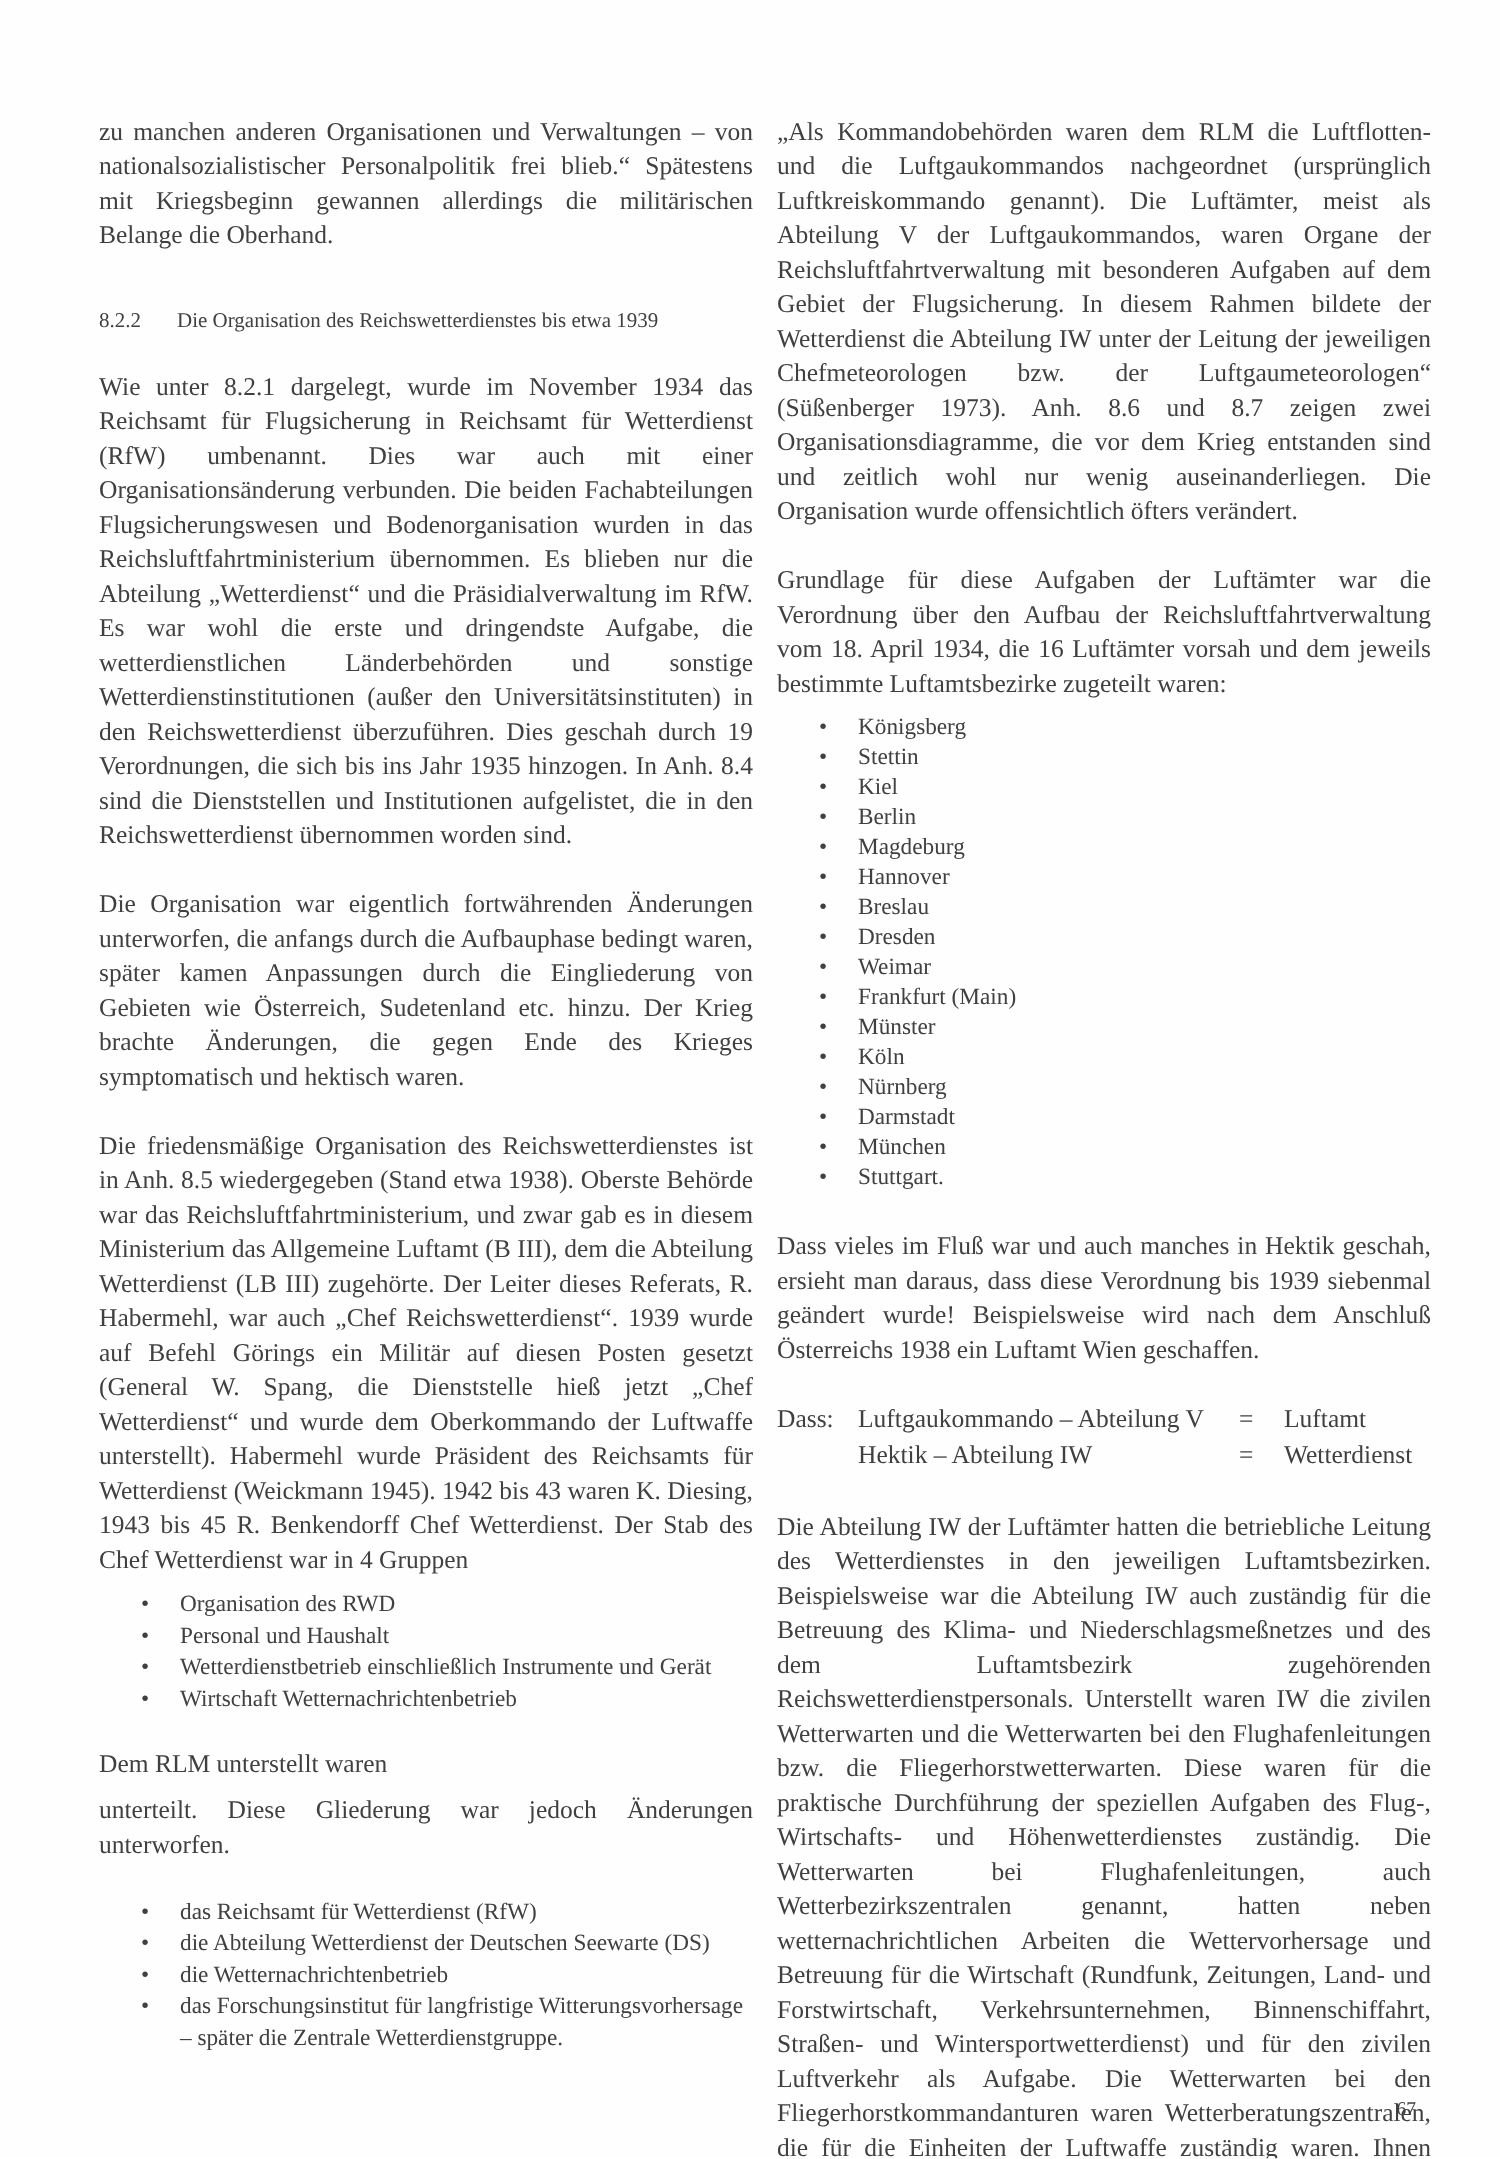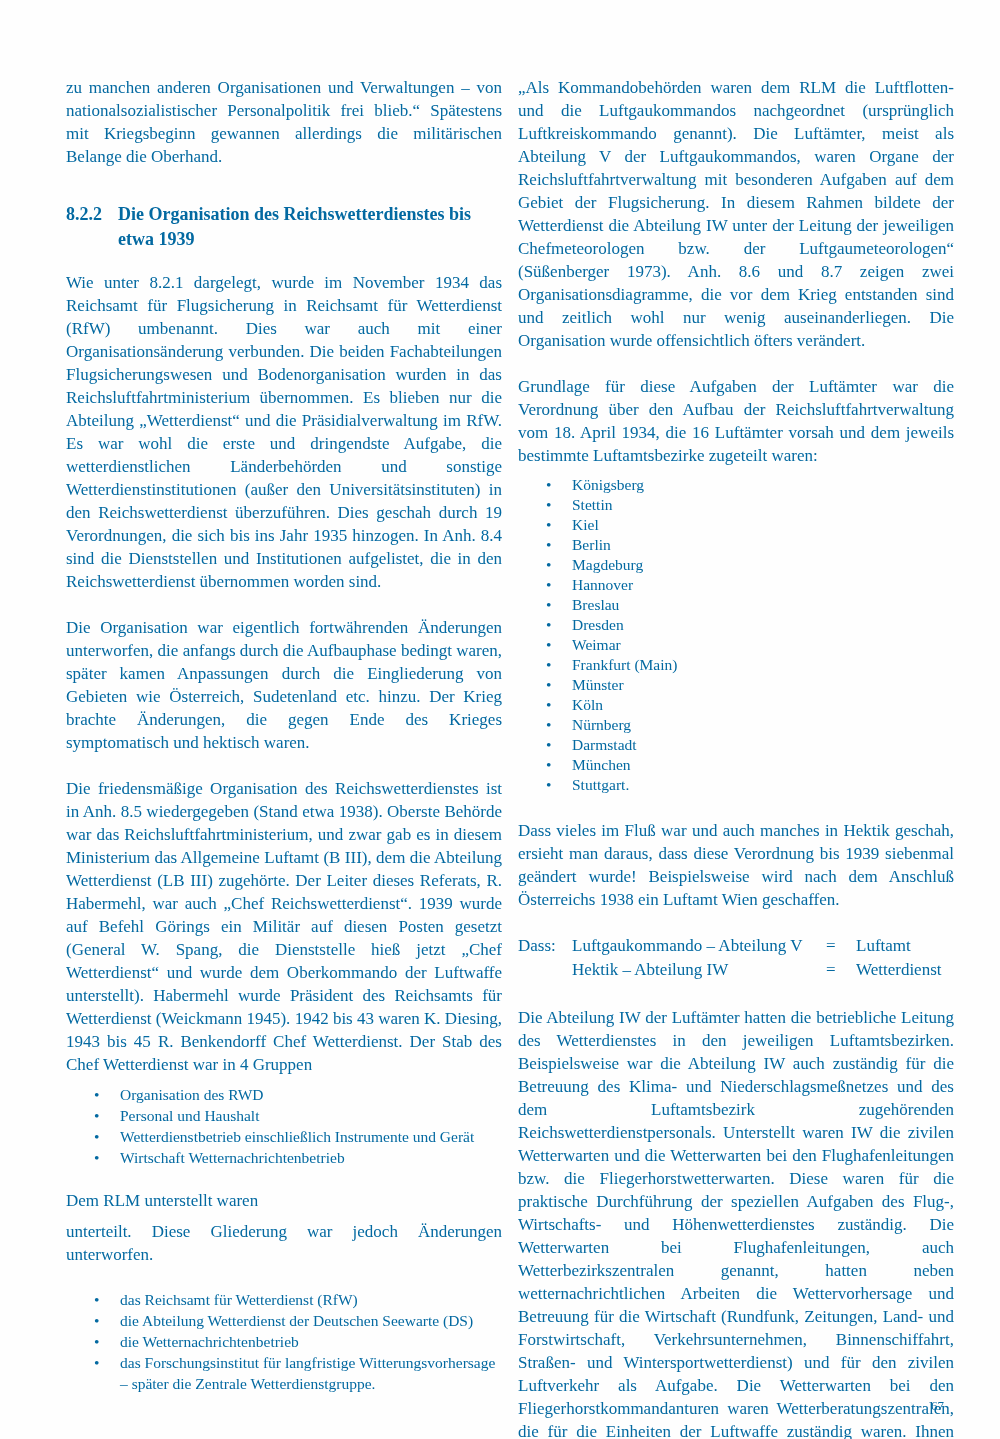--- a/index.html
+++ b/index.html
@@ -6,21 +6,21 @@
     margin: 0;
     padding: 0;
     background: #ffffff;
   }
   .page {
     position: relative;
     width: 1000px;
     height: 1439px;
     background: #fefefe;
     font-family: "Liberation Serif", serif;
-    color: #0369a1;
+    color: #404040;
     overflow: hidden;
   }
   .columns {
     position: absolute;
     top: 76px;
     left: 66px;
     display: flex;
     gap: 16px;
   }
   .col {
@@ -32,22 +32,22 @@
     text-align: justify;
     margin: 0 0 23px 0;
     hyphens: auto;
     -webkit-hyphens: auto;
   }
   .body-text.tight {
     margin-bottom: 8px;
   }
   .heading {
     display: flex;
-    font-weight: bold;
-    font-size: 18px;
+    font-weight: normal;
+    font-size: 14px;
     line-height: 25px;
     margin: 34px 0 19px 0;
   }
   .h-num {
     width: 52px;
     flex: none;
   }
   .h-text {
     width: 384px;
   }

